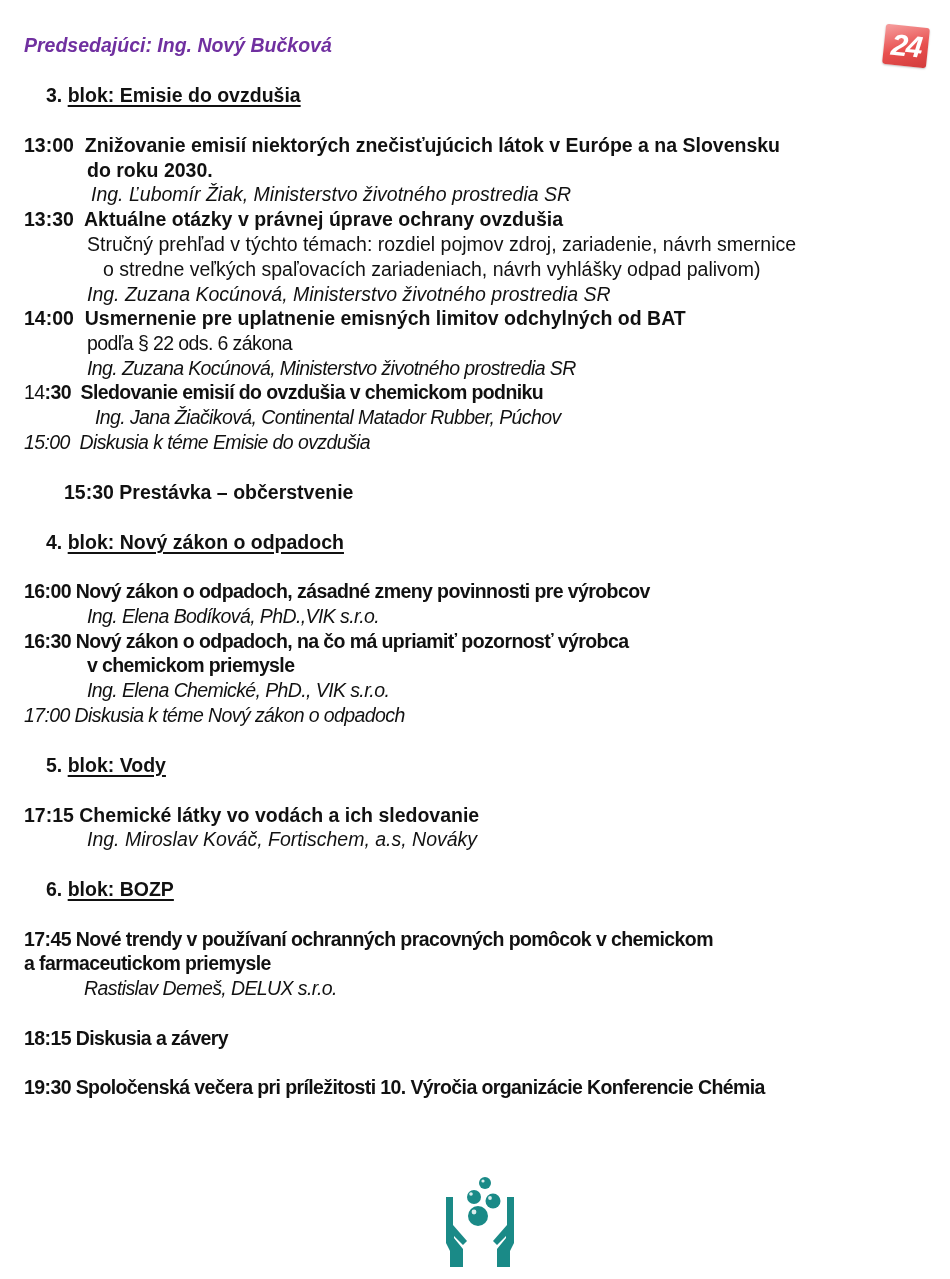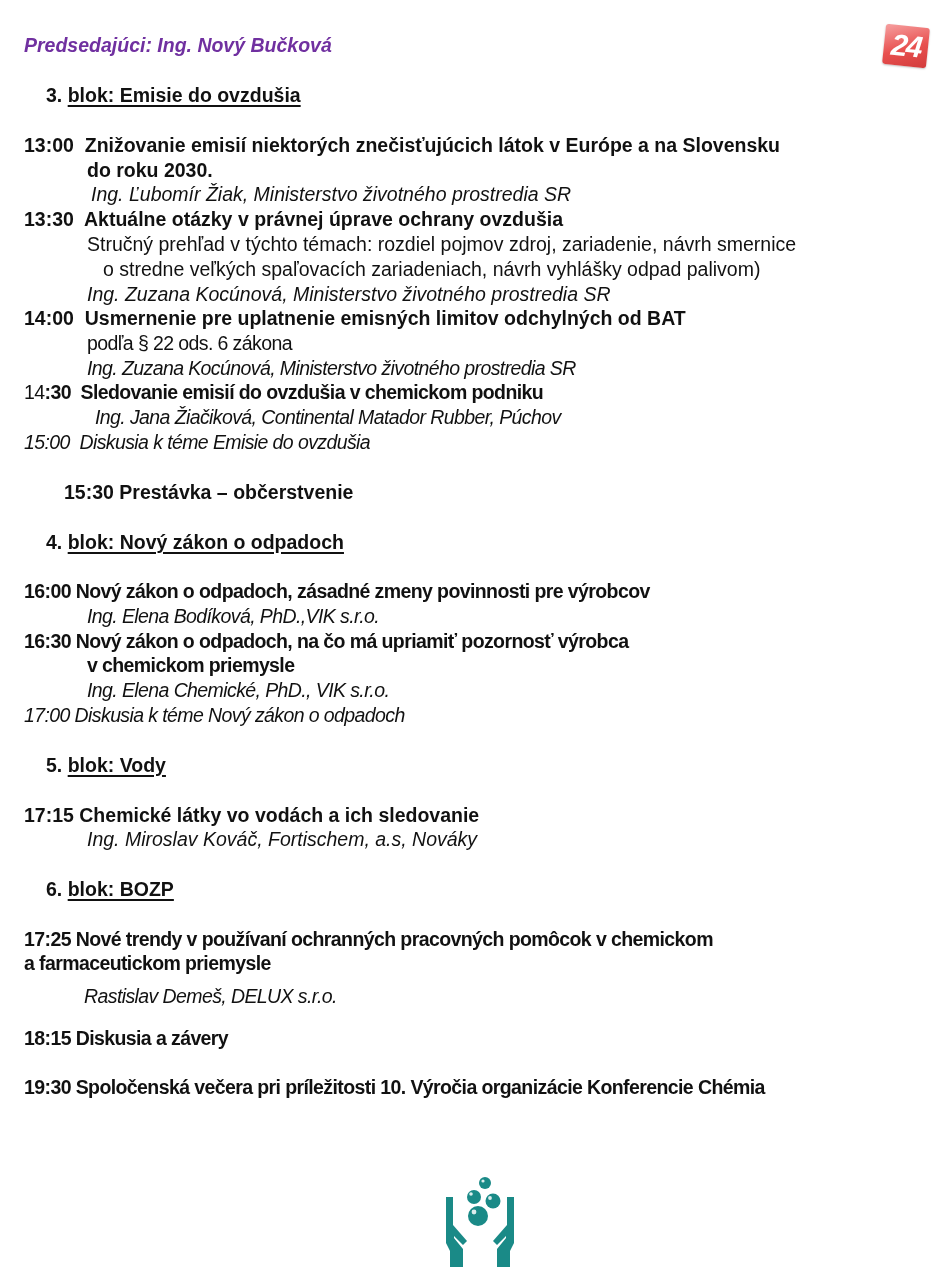--- a/index.html
+++ b/index.html
@@ -87,23 +87,23 @@
   <span>5.</span>
   <span class="u">blok: Vody</span>
 </div>
 <div class="line b" style="top:803px; left:24px;">17:15 Chemické látky vo vodách a ich sledovanie</div>
 <div class="line i" style="top:827px; left:87px;">Ing. Miroslav Kováč, Fortischem, a.s, Nováky</div>
 
 <div class="line block" style="top:877px;">
   <span>6.</span>
   <span class="u">blok: BOZP</span>
 </div>
-<div class="line b cond" style="top:927px; left:24px;">17:25 Nové trendy v používaní ochranných pracovných pomôcok v chemickom</div>
+<div class="line b cond" style="top:927px; left:24px;">17:45 Nové trendy v používaní ochranných pracovných pomôcok v chemickom</div>
 <div class="line b cond" style="top:951px; left:24px;">a farmaceutickom priemysle</div>
-<div class="line i cond" style="top:976px; left:84px;margin-top:8px;">Rastislav Demeš, DELUX s.r.o.</div>
+<div class="line i cond" style="top:976px; left:84px;">Rastislav Demeš, DELUX s.r.o.</div>
 
 <div class="line b cond" style="top:1026px; left:24px;">18:15  Diskusia a závery</div>
 <div class="line b cond" style="top:1075px; left:24px;text-align:right;">19:30 Spoločenská večera pri príležitosti 10. Výročia organizácie Konferencie Chémia</div>
 
 <svg class="bottom-logo" viewBox="0 0 80 92">
   <g fill="#1a8a87">
 
     <circle cx="45" cy="8" r="6"></circle>
     <circle cx="34" cy="22" r="7"></circle>
     <circle cx="53" cy="26" r="7.5"></circle>

